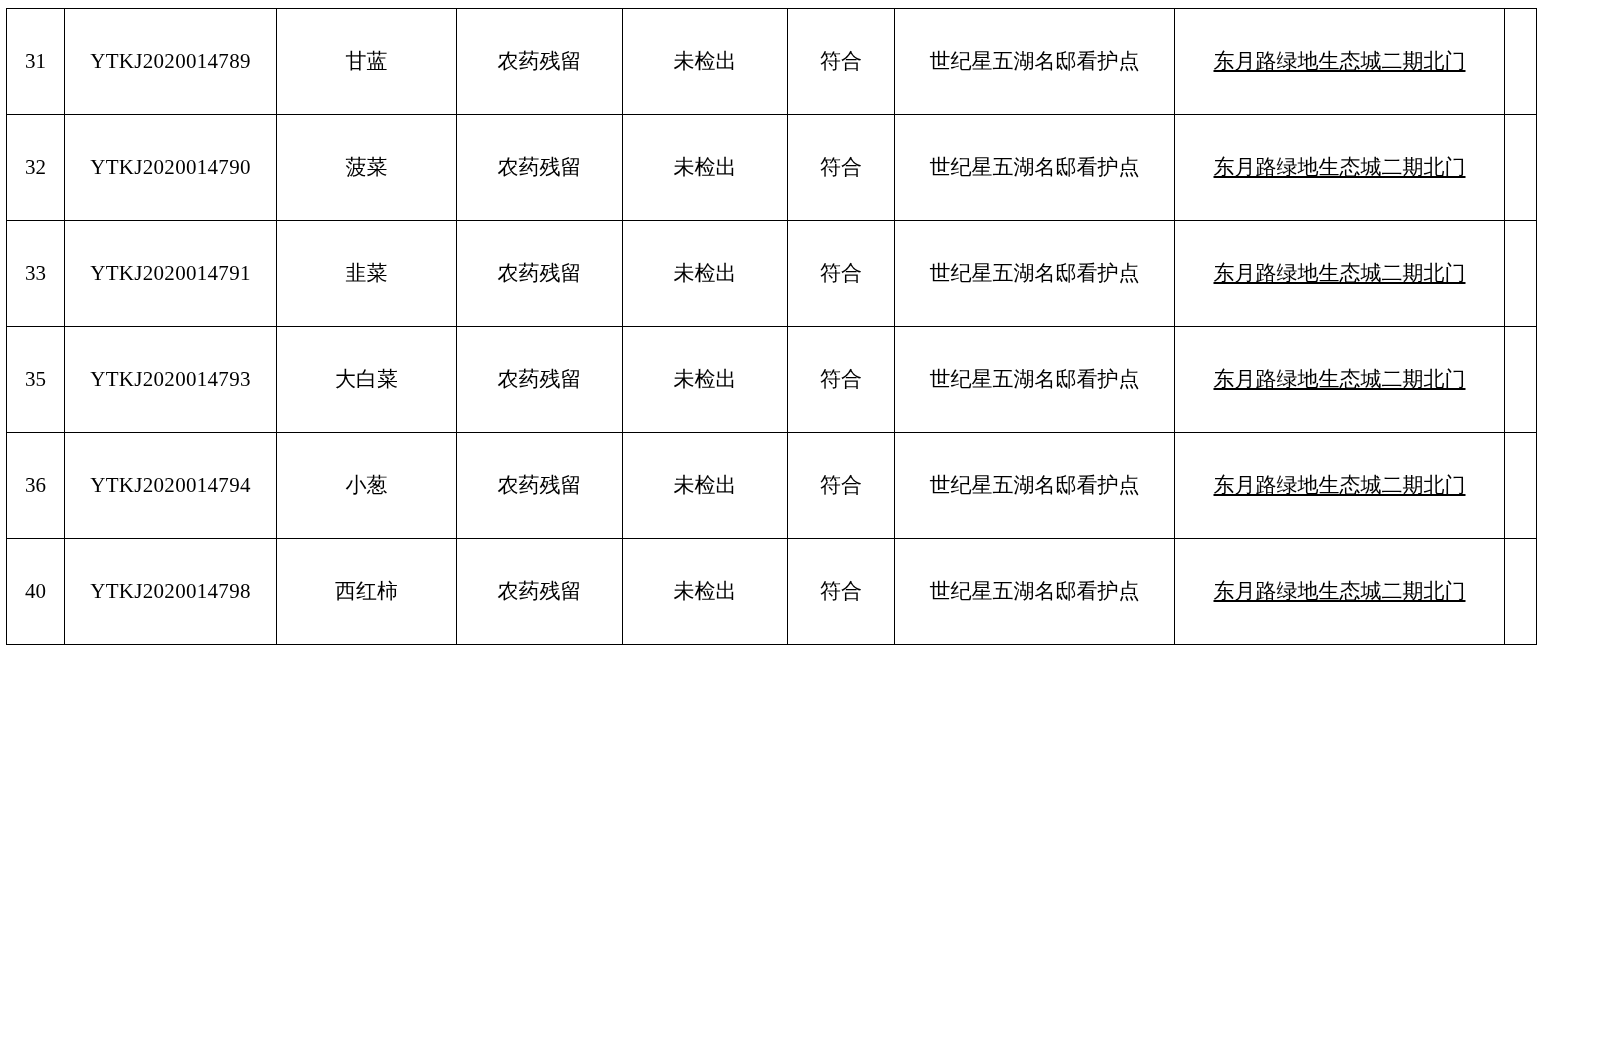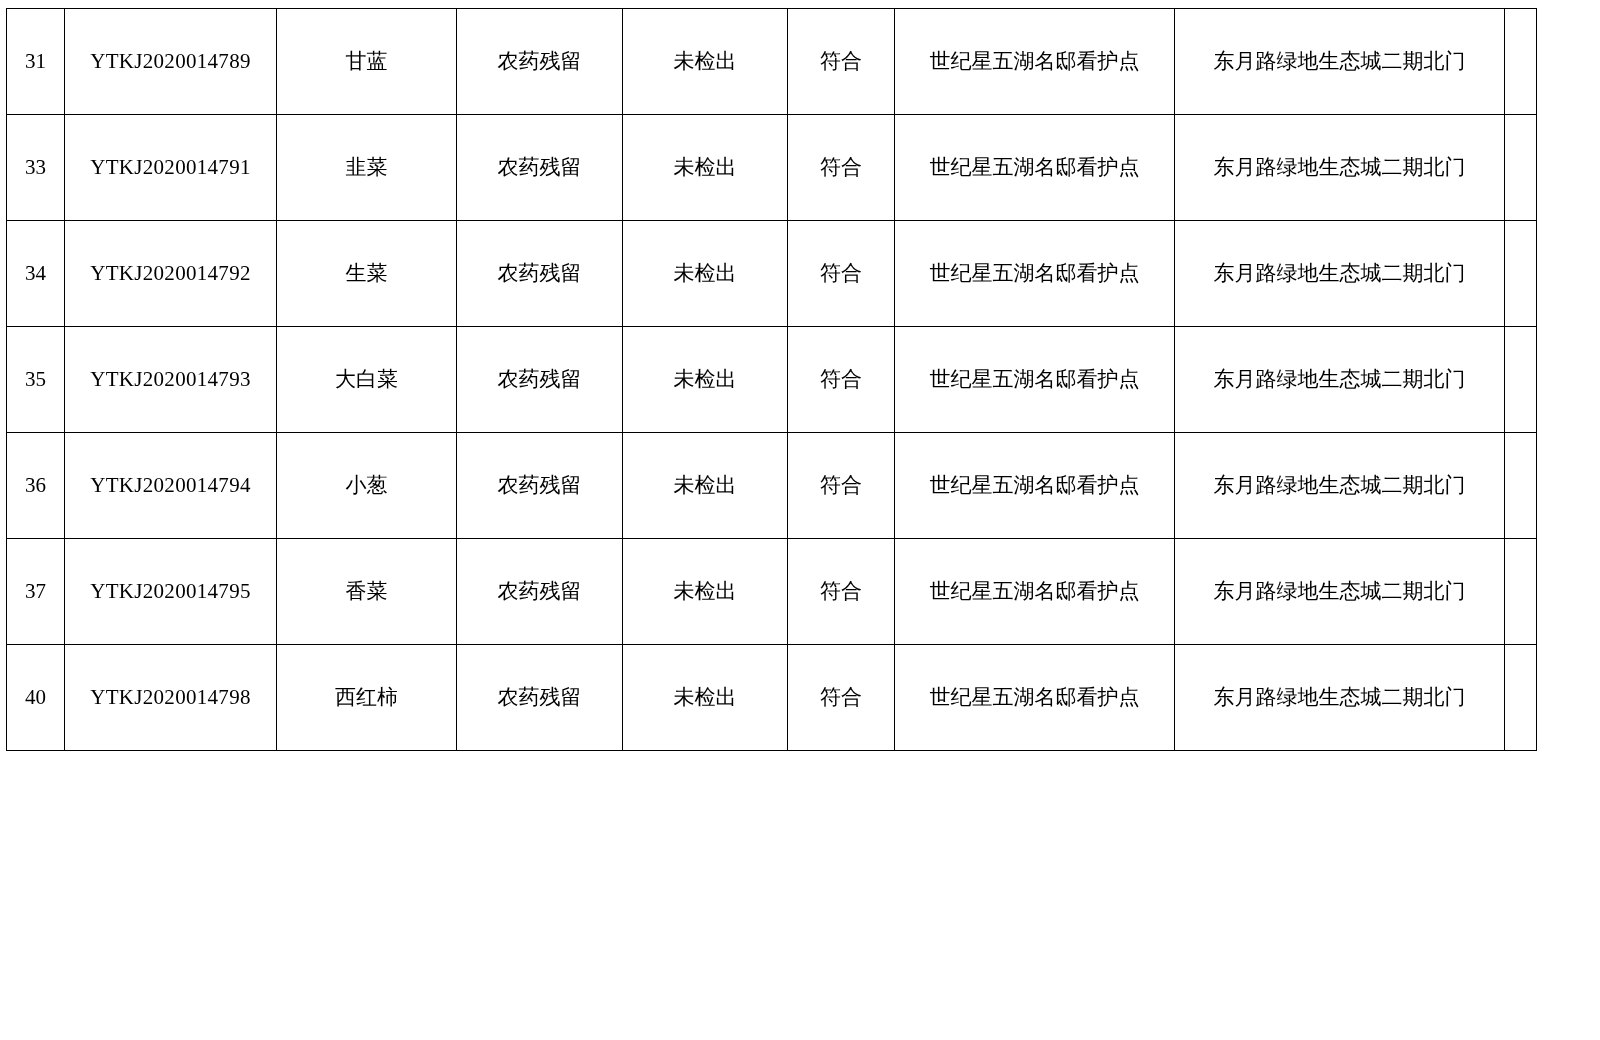--- a/index.html
+++ b/index.html
@@ -57,21 +57,21 @@
   td.cell-item,
   td.cell-test,
   td.cell-result,
   td.cell-judge,
   td.cell-site,
   td.cell-addr {
     font-family: "DejaVu Serif", "Liberation Serif", serif;
     font-size: 21px;
   }
   td.cell-site { font-size: 20px; }
-  td.cell-addr { font-size: 20px; }
+  td.cell-addr { font-size: 20px; text-decoration: underline; }
   td.cell-note { }
 </style>
 </head>
 <body>
 
 <div class="page">
   <table class="report">
     <colgroup>
       <col class="c-index">
       <col class="c-code">
@@ -89,34 +89,34 @@
         <td class="cell-code">YTKJ2020014789</td>
         <td class="cell-item">甘蓝</td>
         <td class="cell-test">农药残留</td>
         <td class="cell-result">未检出</td>
         <td class="cell-judge">符合</td>
         <td class="cell-site">世纪星五湖名邸看护点</td>
         <td class="cell-addr">东月路绿地生态城二期北门</td>
         <td class="cell-note"></td>
       </tr>
       <tr>
-        <td class="cell-index">33</td>
-        <td class="cell-code">YTKJ2020014791</td>
-        <td class="cell-item">韭菜</td>
+        <td class="cell-index">32</td>
+        <td class="cell-code">YTKJ2020014790</td>
+        <td class="cell-item">菠菜</td>
         <td class="cell-test">农药残留</td>
         <td class="cell-result">未检出</td>
         <td class="cell-judge">符合</td>
         <td class="cell-site">世纪星五湖名邸看护点</td>
         <td class="cell-addr">东月路绿地生态城二期北门</td>
         <td class="cell-note"></td>
       </tr>
       <tr>
-        <td class="cell-index">34</td>
-        <td class="cell-code">YTKJ2020014792</td>
-        <td class="cell-item">生菜</td>
+        <td class="cell-index">33</td>
+        <td class="cell-code">YTKJ2020014791</td>
+        <td class="cell-item">韭菜</td>
         <td class="cell-test">农药残留</td>
         <td class="cell-result">未检出</td>
         <td class="cell-judge">符合</td>
         <td class="cell-site">世纪星五湖名邸看护点</td>
         <td class="cell-addr">东月路绿地生态城二期北门</td>
         <td class="cell-note"></td>
       </tr>
       <tr>
         <td class="cell-index">35</td>
         <td class="cell-code">YTKJ2020014793</td>
@@ -133,31 +133,20 @@
         <td class="cell-code">YTKJ2020014794</td>
         <td class="cell-item">小葱</td>
         <td class="cell-test">农药残留</td>
         <td class="cell-result">未检出</td>
         <td class="cell-judge">符合</td>
         <td class="cell-site">世纪星五湖名邸看护点</td>
         <td class="cell-addr">东月路绿地生态城二期北门</td>
         <td class="cell-note"></td>
       </tr>
       <tr>
-        <td class="cell-index">37</td>
-        <td class="cell-code">YTKJ2020014795</td>
-        <td class="cell-item">香菜</td>
-        <td class="cell-test">农药残留</td>
-        <td class="cell-result">未检出</td>
-        <td class="cell-judge">符合</td>
-        <td class="cell-site">世纪星五湖名邸看护点</td>
-        <td class="cell-addr">东月路绿地生态城二期北门</td>
-        <td class="cell-note"></td>
-      </tr>
-      <tr>
         <td class="cell-index">40</td>
         <td class="cell-code">YTKJ2020014798</td>
         <td class="cell-item">西红柿</td>
         <td class="cell-test">农药残留</td>
         <td class="cell-result">未检出</td>
         <td class="cell-judge">符合</td>
         <td class="cell-site">世纪星五湖名邸看护点</td>
         <td class="cell-addr">东月路绿地生态城二期北门</td>
         <td class="cell-note"></td>
       </tr>

